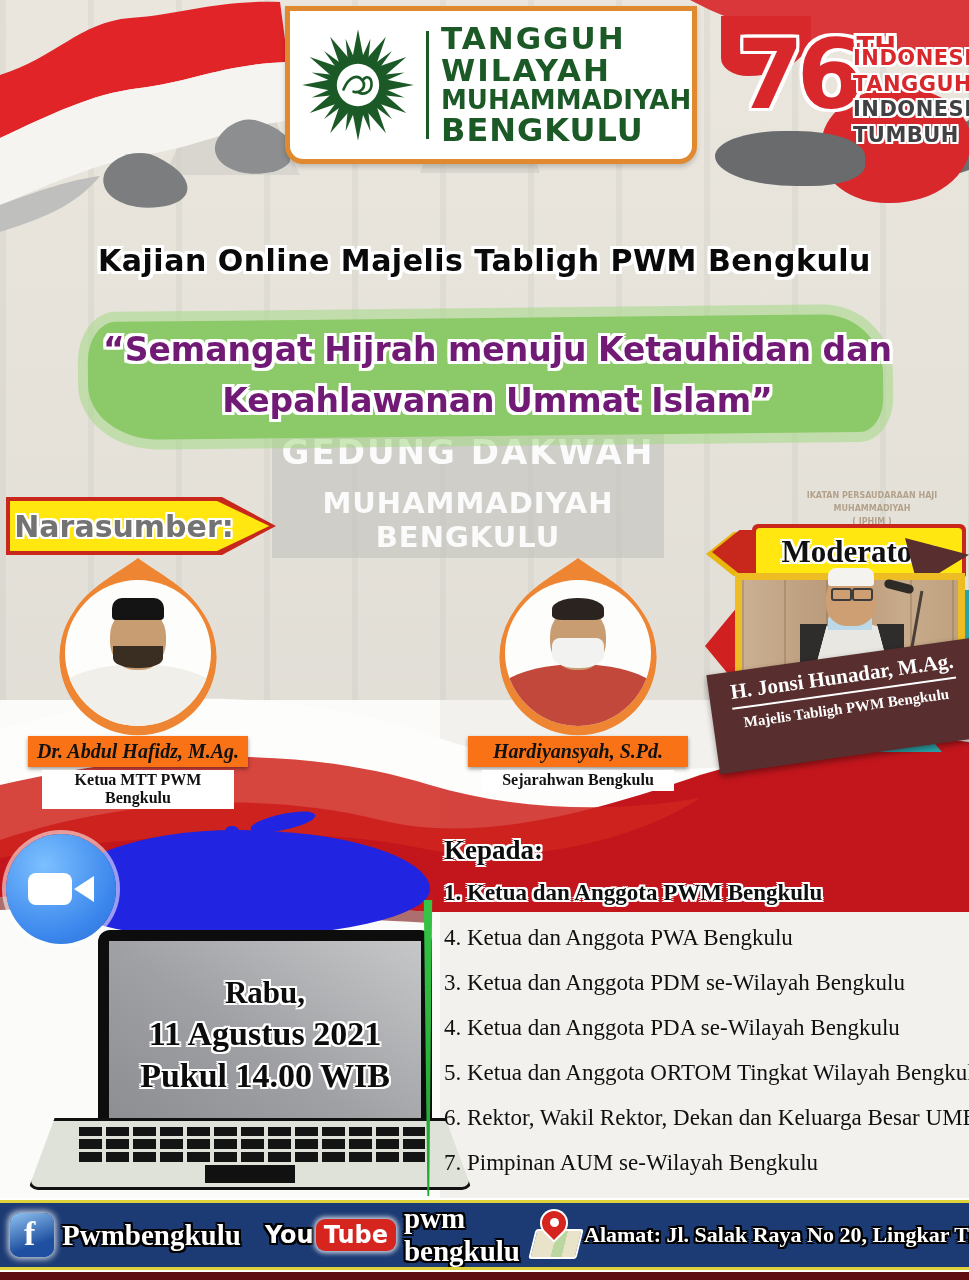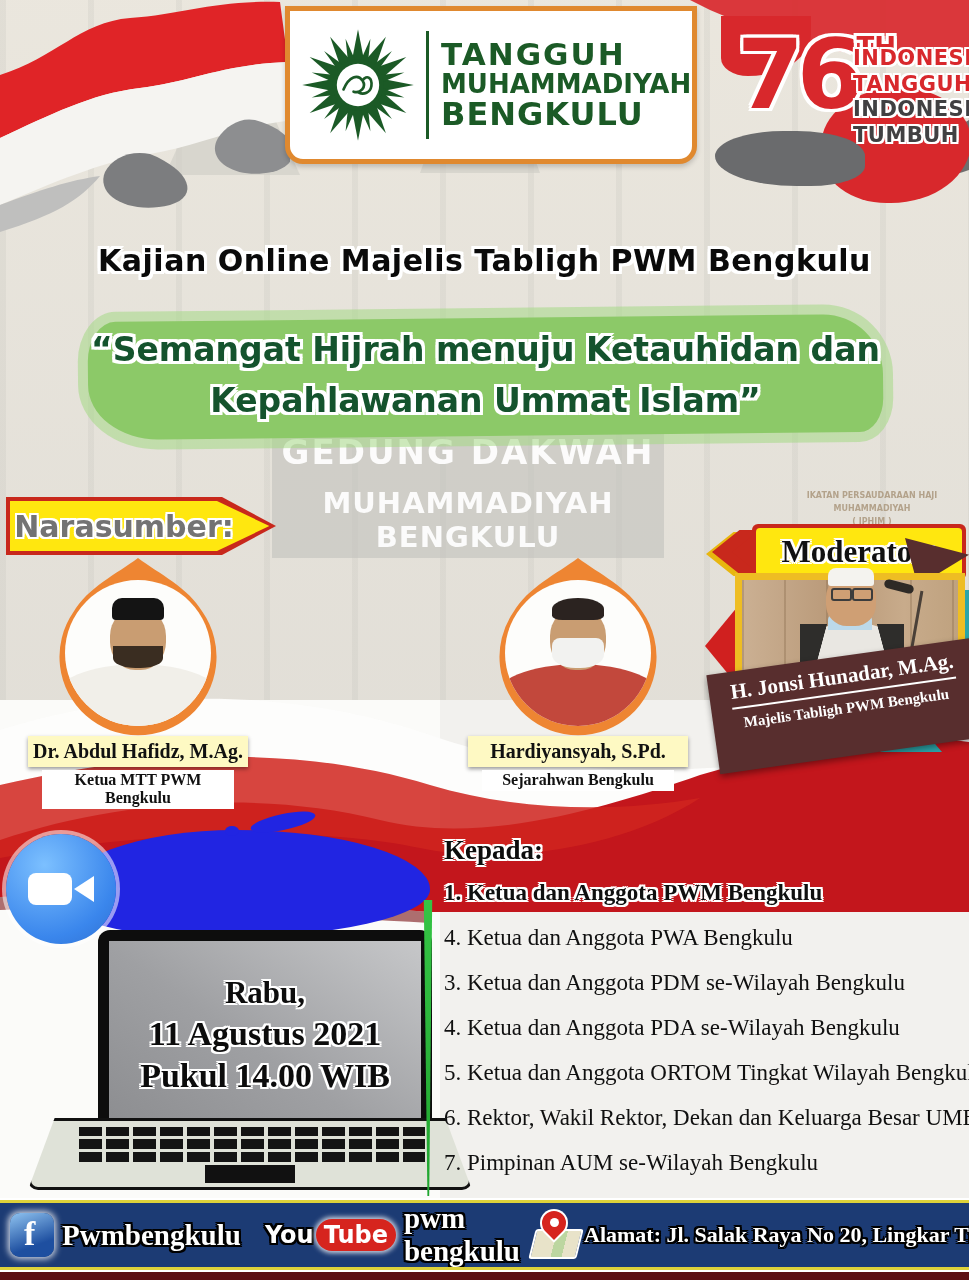--- a/index.html
+++ b/index.html
@@ -34,22 +34,22 @@
     clip-path:polygon(55% 0,100% 0,45% 50%,100% 100%,55% 100%,0 50%);}
   .chevy{background:#e8b60f;}
   
   .card{width:220px;text-align:center;}
   .frame{position:relative;width:176px;height:178px;margin:0 auto;}
   .photo{position:absolute;left:15px;top:22px;width:146px;height:146px;border-radius:50%;
     background:#fdfdfb;overflow:hidden;}
   .shirt{position:absolute;left:-12px;bottom:-8px;width:170px;height:70px;border-radius:55% 55% 0 0;}
   .head{position:absolute;left:45px;top:28px;width:56px;height:62px;border-radius:45%;background:#c99d72;}
   .hat{position:absolute;left:47px;top:18px;width:52px;height:22px;border-radius:10px 10px 4px 4px;}
-  .plate{background:#fef9c3;box-shadow:0 2px 4px rgba(0,0,0,.4);padding:4px 4px;
-    font-weight:bold;font-size:20px;color:#111;}
+  .plate{background:#f97316;box-shadow:0 2px 4px rgba(0,0,0,.4);padding:4px 4px;
+    font-weight:bold;font-size:20px;color:#111;font-style:italic;}
   .rolestrip{margin:3px 14px 0 14px;background:#fff;padding:1px 2px 2px 2px;
     font-weight:bold;font-size:16px;color:#111;}
   
   .aud-item{font-size:23px;color:#101010;height:45px;line-height:45px;white-space:nowrap;}
   
   .fitem{display:flex;align-items:center;gap:8px;}
   .ftext{color:#fff;font-weight:bold;}
   .keys{background:
     repeating-linear-gradient(90deg,#dfe2d8 0 4px,transparent 4px 27px),
     repeating-linear-gradient(0deg,#dfe2d8 0 3px,#141414 3px 13px);}
@@ -115,20 +115,21 @@
           <polygon points="0,-43 4,-18 -4,-18" transform="rotate(345)"></polygon>
         </g>
         <circle r="23"></circle>
       </g>
       <circle r="19" fill="#fff"></circle>
       <path d="M-13,4 C-8,-8 0,-10 4,-4 C8,2 2,8 -4,6 M4,-4 C8,-10 13,-6 12,1 C11,7 5,9 1,7" fill="none" stroke="#1b5a26" stroke-width="2.4" stroke-linecap="round"></path>
     </svg>
     <div style="width:3px;height:108px;background:#1b5a26;margin:0 12px 0 10px;"></div>
     <div class="orgtxt">
       <div style="font-size:31px;letter-spacing:2px;">TANGGUH</div>
+      <div style="font-size:31px;letter-spacing:2px;">WILAYAH</div>
       <div style="font-size:26px;letter-spacing:0;">MUHAMMADIYAH</div>
       <div style="font-size:32px;letter-spacing:1px;">BENGKULU</div>
     </div>
   </div>
 
   <div class="abs" style="left:735px;top:26px;width:232px;height:142px;">
     <div class="abs" style="right:-4px;top:62px;width:150px;height:115px;background:#d8282c;border-radius:52% 48% 55% 45%;"></div>
     <div class="abs" style="left:-14px;top:-10px;width:90px;height:60px;background:#d8282c;border-radius:0 0 70% 30%;"></div>
     <div class="abs" style="left:-20px;bottom:-18px;width:150px;height:55px;background:#6a6b6d;border-radius:50% 50% 40% 60%;"></div>
     <div class="abs olw3" style="left:2px;top:4px;font-weight:bold;color:#d8282c;font-size:96px;line-height:.95;letter-spacing:-7px;">
@@ -139,21 +140,21 @@
       <div style="color:#d8282c;">TANGGUH</div>
       <div style="color:#414042;">INDONESIA</div>
       <div style="color:#414042;">TUMBUH</div>
     </div>
   </div>
 
   <div class="abs olw3" style="left:0;top:243px;width:969px;text-align:center;font-size:30px;font-weight:bold;color:#0a0a0a;letter-spacing:.5px;">Kajian Online Majelis Tabligh PWM Bengkulu</div>
 
   <div class="abs" style="left:88px;top:310px;width:795px;height:134px;">
     <div class="abs" style="left:0;top:8px;width:100%;height:118px;background:#8cc968;border-radius:28px 60px 24px 70px / 40px 60px 34px 55px;transform:rotate(-.6deg);box-shadow:0 0 0 10px rgba(164,217,133,.55);"></div>
-    <div class="abs olw3" style="left:0;top:14px;width:100%;text-align:center;font-weight:bold;font-size:33px;color:#14532d;line-height:1.55;">
+    <div class="abs olw3" style="left:12px;top:14px;width:100%;text-align:center;font-weight:bold;font-size:33px;color:#701a75;line-height:1.55;">
       <div>“Semangat Hijrah menuju Ketauhidan dan</div>
       <div>Kepahlawanan Ummat Islam”</div>
     </div>
   </div>
 
   <div class="abs" style="left:0;top:700px;width:440px;height:500px;background:#fbfbf9;"></div>
   <div class="abs" style="left:440px;top:700px;width:529px;height:500px;background:#f2f1ee;"></div>
 
   <svg class="abs" style="left:0;top:690px;" width="969" height="245" viewBox="0 0 969 245">
     <path d="M0,40 C140,-5 300,0 430,45 C560,90 700,95 969,40 L969,70 C760,130 560,135 430,95 C300,55 150,60 0,95 Z" fill="#fdfdfc" opacity=".95"></path>
@@ -286,21 +287,21 @@
     <div class="abs" style="left:0;top:2px;width:969px;height:3px;background:#ded23a;"></div>
     <div class="abs" style="left:0;top:5px;width:969px;height:64px;background:#1c3b74;display:flex;align-items:center;padding:0 10px;box-sizing:border-box;gap:10px;">
       <div class="fitem">
         <div style="width:44px;height:44px;border-radius:10px;background:linear-gradient(160deg,#8fc3f0,#1e4fa0 70%);box-shadow:0 0 6px 2px rgba(255,255,255,.8);position:relative;">
           <span class="serif" style="position:absolute;left:14px;top:2px;color:#fff;font-weight:bold;font-size:34px;">f</span>
         </div>
         <span class="serif ftext olb" style="font-size:29px;">Pwmbengkulu</span>
       </div>
       <div class="fitem" style="margin-left:14px;">
         <span class="ftext olb" style="font-size:24px;font-weight:bold;">You</span>
-        <span style="background:#d6241e;color:#fff;font-weight:bold;font-size:24px;padding:2px 8px;border-radius:16px;box-shadow:0 0 5px 2px rgba(255,255,255,.8);margin-left:-6px;">Tube</span>
+        <span style="background:#d6241e;color:#fff;font-weight:bold;font-size:24px;padding:2px 8px;border-radius:9px;box-shadow:0 0 5px 2px rgba(255,255,255,.8);margin-left:-6px;">Tube</span>
         <span class="serif ftext olb" style="font-size:29px;">pwm bengkulu</span>
       </div>
       <div class="fitem" style="margin-left:auto;">
         <div style="position:relative;width:46px;height:48px;">
           <div style="position:absolute;left:2px;bottom:0;width:44px;height:26px;background:linear-gradient(90deg,#e8e3c9 0 45%,#bcd6a0 45% 70%,#e8e3c9 70%);border:2px solid #fff;border-radius:3px;transform:skewX(-14deg);"></div>
           <div style="position:absolute;left:12px;top:0;width:24px;height:24px;background:#d6241e;border-radius:50% 50% 50% 0;transform:rotate(-45deg);box-shadow:0 0 0 2px #fff;"></div>
           <div style="position:absolute;left:20px;top:7px;width:9px;height:9px;background:#fff;border-radius:50%;"></div>
         </div>
         <span class="serif ftext olb" style="font-size:22px;white-space:nowrap;">Alamat: Jl. Salak Raya No 20, Lingkar Timur</span>
       </div>

